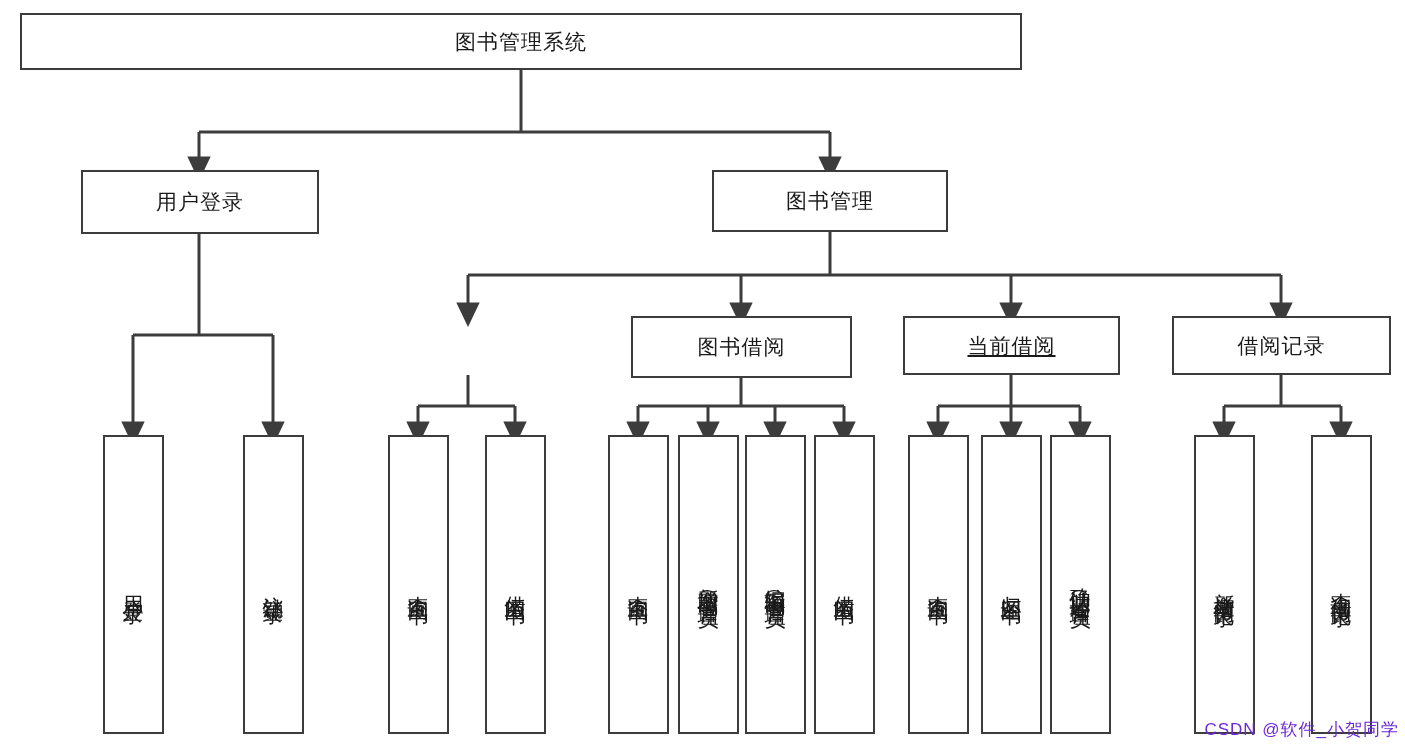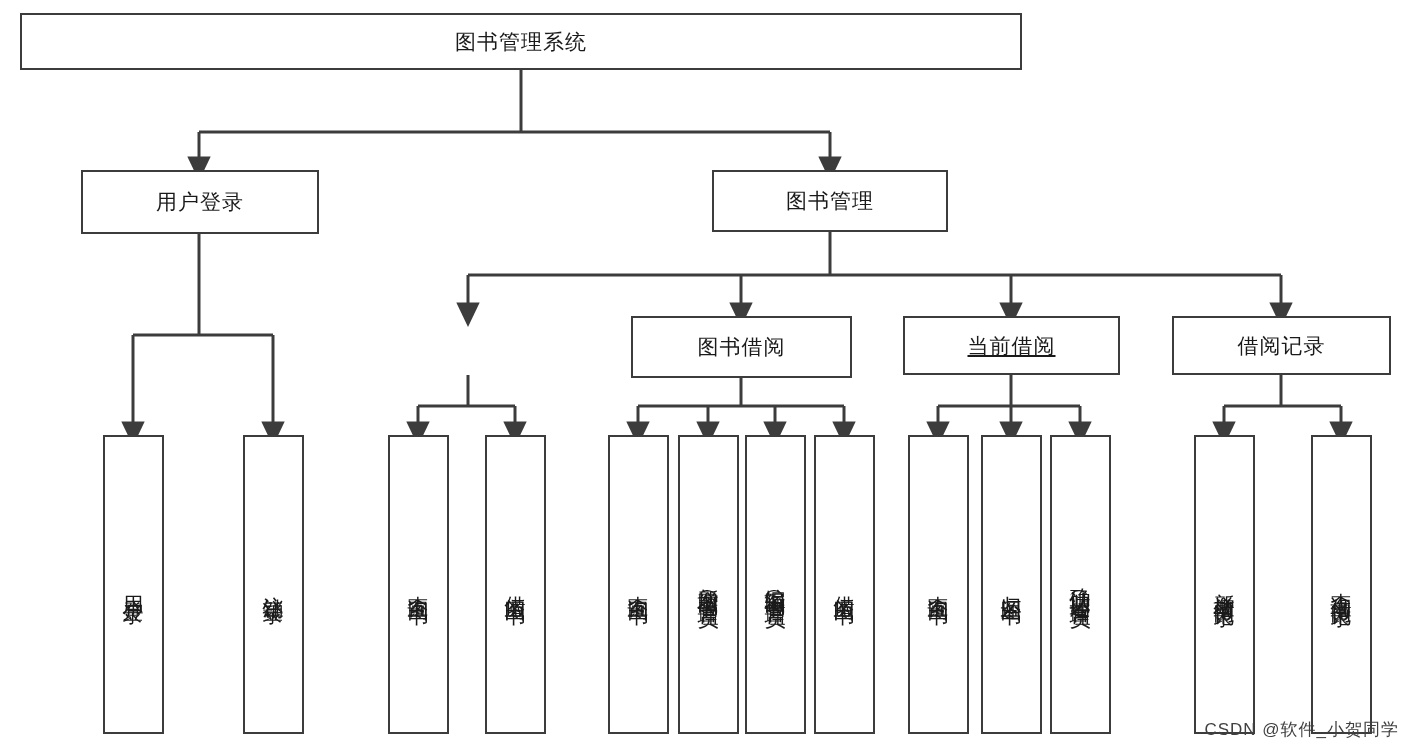--- a/index.html
+++ b/index.html
@@ -50,21 +50,21 @@
   .node.v .vtext {
     writing-mode: vertical-rl;
     text-orientation: upright;
     white-space: nowrap;
   }
   .watermark {
     position: absolute;
     right: 6px;
     bottom: 6px;
     font-size: 17px;
-    color: #404040;
+    color: #6d28d9;
     letter-spacing: 1px;
     white-space: nowrap;
     z-index: 3;
   }
 </style>
 </head>
 <body>
 
 <div id="canvas">
 

